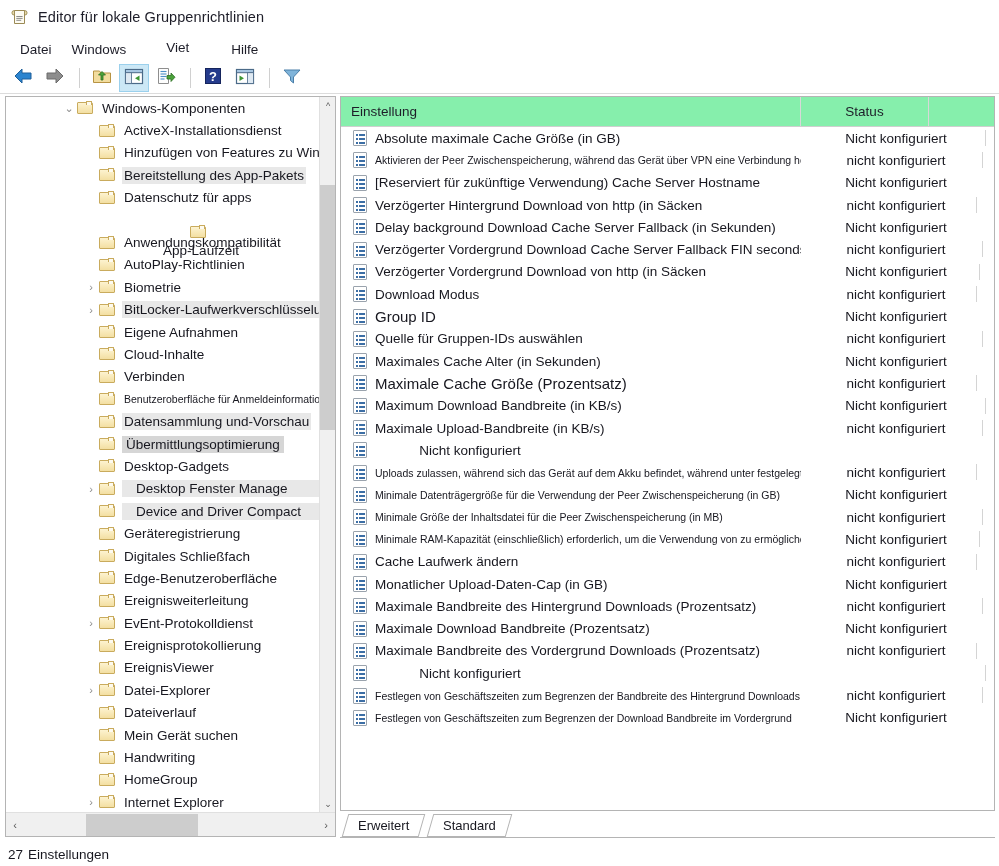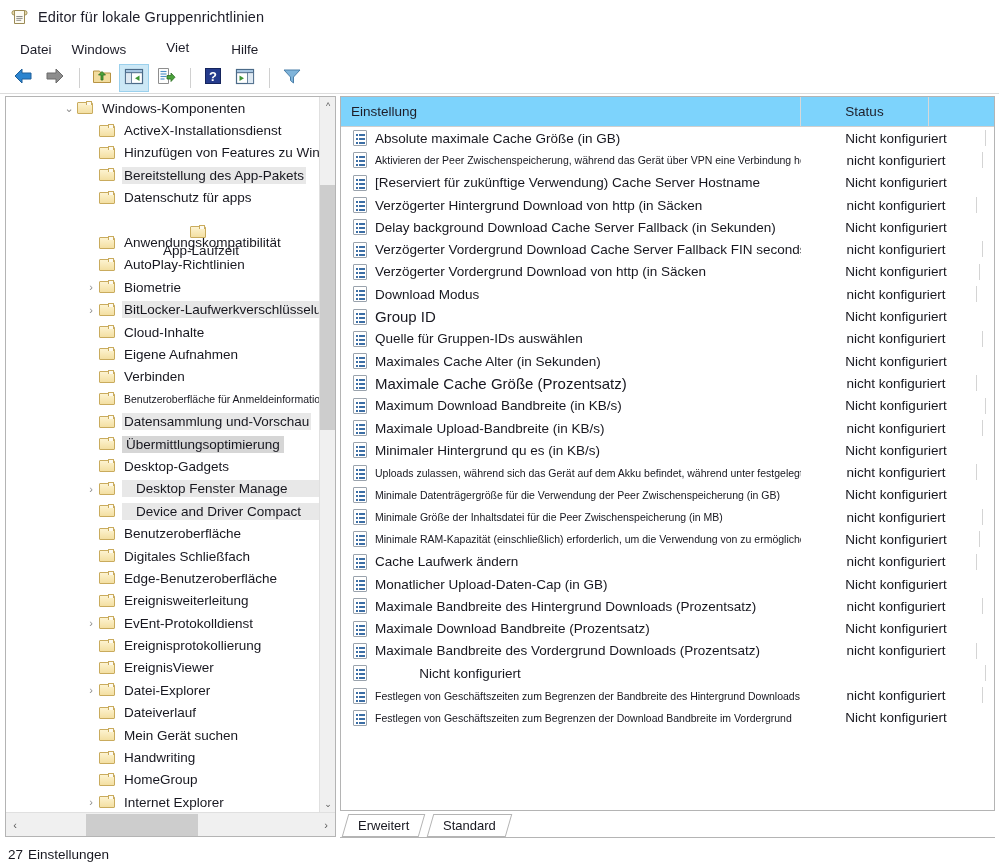--- a/index.html
+++ b/index.html
@@ -212,21 +212,21 @@
     width: 655px; height: 715px;
     border: 1px solid #b4b4b4;
     box-sizing: border-box;
     background: #ffffff;
     overflow: hidden;
   }
   #list-header {
     height: 29px;
     display: flex;
     align-items: flex-end;
-    background: #7dd3fc;
+    background: #86efac;
     border-bottom: 1px solid #cfcfcf;
     position: relative;
   }
   .lh-cell {
     font-size: 13.5px;
     color: #1d1d28;
     height: 29px;
     display: flex;
     align-items: center;
     box-sizing: border-box;
@@ -493,26 +493,26 @@
             <span class="tw-label">Biometrie</span>
           </div>
           <div class="tree-row hl" style="padding-left: 77px;">
             <span class="tw-expander">›</span>
             <span class="tw-folder"></span>
             <span class="tw-label">BitLocker-Laufwerkverschlüsselung</span>
           </div>
           <div class="tree-row" style="padding-left: 77px;">
             <span class="tw-expander"></span>
             <span class="tw-folder"></span>
+            <span class="tw-label">Eigene Aufnahmen</span>
+          </div>
+          <div class="tree-row" style="padding-left: 77px;">
+            <span class="tw-expander"></span>
+            <span class="tw-folder"></span>
             <span class="tw-label">Cloud-Inhalte</span>
-          </div>
-          <div class="tree-row" style="padding-left: 77px;">
-            <span class="tw-expander"></span>
-            <span class="tw-folder"></span>
-            <span class="tw-label">Eigene Aufnahmen</span>
           </div>
           <div class="tree-row" style="padding-left: 77px;">
             <span class="tw-expander"></span>
             <span class="tw-folder"></span>
             <span class="tw-label">Verbinden</span>
           </div>
           <div class="tree-row" style="padding-left: 77px;">
             <span class="tw-expander"></span>
             <span class="tw-folder"></span>
             <span class="tw-label" style="font-size: 10.5px;">Benutzeroberfläche für Anmeldeinformationen</span>
@@ -538,21 +538,21 @@
             <span class="tw-label" style="padding-left: 14px; padding-right: 40px;">Desktop Fenster Manage</span>
           </div>
           <div class="tree-row hl" style="padding-left: 77px;">
             <span class="tw-expander"></span>
             <span class="tw-folder"></span>
             <span class="tw-label" style="padding-left: 14px; padding-right: 40px;">Device and Driver Compact</span>
           </div>
           <div class="tree-row" style="padding-left: 77px;">
             <span class="tw-expander"></span>
             <span class="tw-folder"></span>
-            <span class="tw-label">Benutzeroberfläche</span>
+            <span class="tw-label">Geräteregistrierung</span>
           </div>
           <div class="tree-row" style="padding-left: 77px;">
             <span class="tw-expander"></span>
             <span class="tw-folder"></span>
             <span class="tw-label">Digitales Schließfach</span>
           </div>
           <div class="tree-row" style="padding-left: 77px;">
             <span class="tw-expander"></span>
             <span class="tw-folder"></span>
             <span class="tw-label">Edge-Benutzeroberfläche</span>
@@ -810,21 +810,20 @@
         </div>
         <div class="list-row">
           <span class="lr-icon">
             <i class="d r1"></i>
             <i class="l r1"></i>
             <i class="d r2"></i>
             <i class="l r2"></i>
             <i class="d r3"></i>
             <i class="l r3"></i>
           </span>
-          <span class="lr-name">Minimaler Hintergrund qu es (in KB/s)</span>
           <span class="lr-status">Nicht konfiguriert</span>
         </div>
         <div class="list-row">
           <span class="lr-icon">
             <i class="d r1"></i>
             <i class="l r1"></i>
             <i class="d r2"></i>
             <i class="l r2"></i>
             <i class="d r3"></i>
             <i class="l r3"></i>

